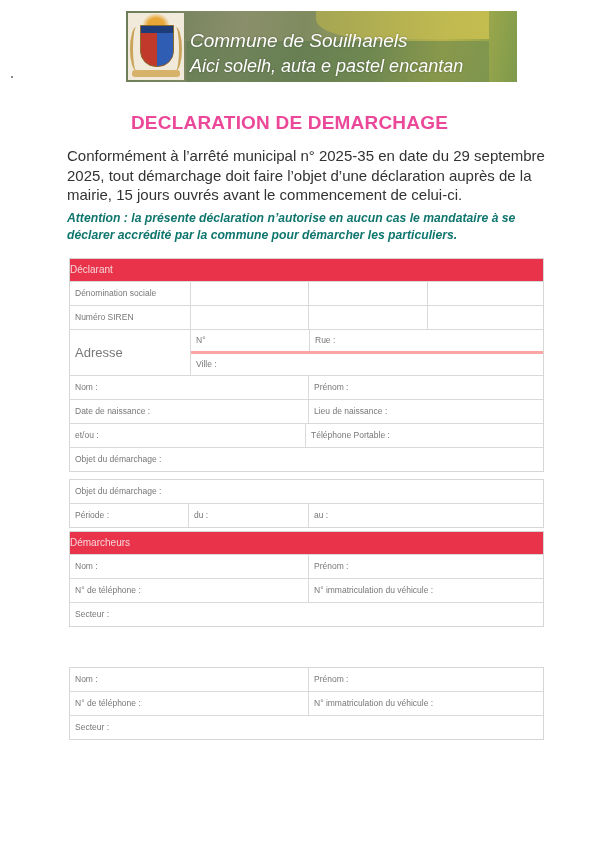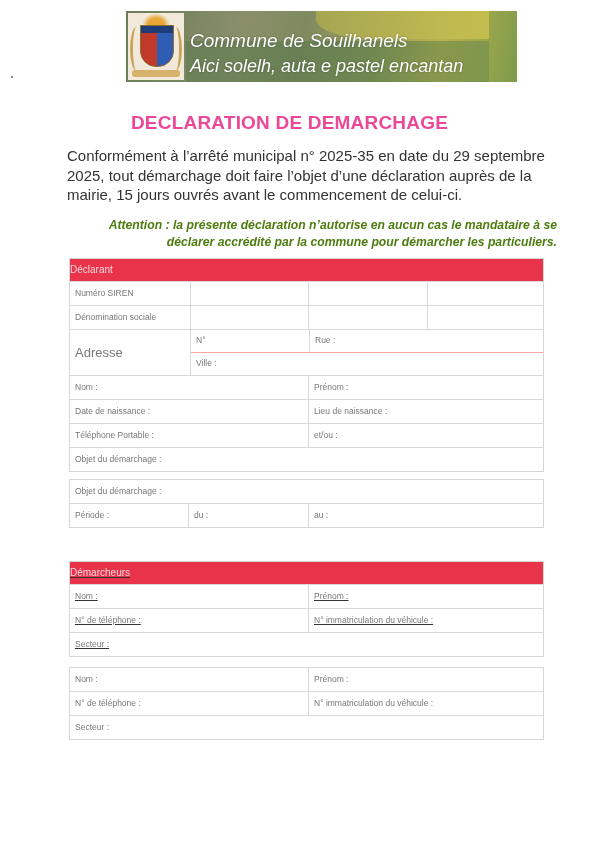--- a/index.html
+++ b/index.html
@@ -17,34 +17,34 @@
   .crest .shield .bar { position:absolute; left:0; top:0; width:32px; height:7px; background:#1d3c78; }
   .crest .sun { position:absolute; left:14px; top:0; width:28px; height:12px; background:radial-gradient(ellipse at 50% 100%, #e8a736 40%, transparent 70%); }
   .crest .wreath-l { position:absolute; left:2px; top:14px; width:10px; height:44px; border-left:3px solid #c9a45a; border-radius:50%; }
   .crest .wreath-r { position:absolute; right:2px; top:14px; width:10px; height:44px; border-right:3px solid #c9a45a; border-radius:50%; }
   .crest .ribbon { position:absolute; left:4px; bottom:3px; width:48px; height:7px; background:#d7b26a; border-radius:3px; }
   .banner .title1 { position:absolute; left:64px; top:19px; font-size:19px; color:#fff; font-style:italic; white-space:nowrap; text-shadow:0 0 2px rgba(0,0,0,.35); }
   .banner .title2 { position:absolute; left:64px; top:45px; font-size:18px; color:#fff; font-style:italic; white-space:nowrap; text-shadow:0 0 2px rgba(0,0,0,.35); }
 
   .doc-title { position:absolute; left:0; width:515px; top:112px; text-align:center; font-size:19px; font-weight:bold; color:#ec4899; letter-spacing:0.2px;margin-left:32px; }
   .intro { position:absolute; left:67px; top:146px; width:490px; font-size:15px; line-height:19.5px; color:#333; }
-  .warning { position:absolute; left:67px; top:217px; width:490px; font-size:12.2px; line-height:17px; font-style:italic; font-weight:bold; color:#4d7c0f;text-align:right; }
+  .warning { position:absolute; left:67px; top:210px; width:490px; font-size:12.2px; line-height:17px; font-style:italic; font-weight:bold; color:#0f766e; }
 
   .tbl { position:absolute; left:69px; width:475px; border:1px solid #d6d6d6; box-sizing:border-box; }
   .tbl .hdr { height:22px; background:#e8334a; color:#f7d6da; font-size:10px; line-height:22px; }
   .row { display:flex; border-top:1px solid #d9d9d9; height:23px; }
   .row:first-of-type { border-top:none; }
   .cell { font-size:8.5px; color:#777; padding-left:5px; line-height:23px; box-sizing:border-box; border-left:1px solid #d9d9d9; white-space:nowrap; overflow:hidden; }
   .cell:first-child { border-left:none; }
 
   .addr { display:flex; border-top:1px solid #d9d9d9; height:45px; }
   .addr .lbl { width:120px; font-size:13px; color:#777; padding-left:5px; line-height:45px; box-sizing:border-box; }
   .addr .right { flex:1; border-left:1px solid #d9d9d9; display:flex; flex-direction:column; }
   .addr .right .sub { display:flex; height:22px; }
-  .addr .right .sub + .sub { border-top:1px solid #fca5a5;justify-content:center; }
+  .addr .right .sub + .sub { border-top:3px solid #fca5a5;justify-content:center; }
   .addr .cell { line-height:20px; }
 </style>
 </head>
 <body>
 
 <div class="stray-dot"></div>
 
 <div class="banner">
   <div class="field1"></div>
   <div class="field2"></div>
@@ -62,27 +62,27 @@
   <div class="title2">Aici solelh, auta e pastel encantan</div>
 </div>
 
 <div class="doc-title">DECLARATION DE DEMARCHAGE</div>
 <div class="intro">Conformément à l’arrêté municipal n° 2025-35 en date du 29 septembre 2025, tout démarchage doit faire l’objet d’une déclaration auprès de la mairie, 15 jours ouvrés avant le commencement de celui-ci.</div>
 <div class="warning">Attention : la présente déclaration n’autorise en aucun cas le mandataire à se déclarer accrédité par la commune pour démarcher les particuliers.</div>
 
 <div class="tbl" style="top:258px;">
   <div class="hdr">Déclarant</div>
   <div class="row">
-    <div class="cell" style="width:120px">Numéro SIREN</div>
+    <div class="cell" style="width:120px">Dénomination sociale</div>
     <div class="cell" style="width:118px"></div>
     <div class="cell" style="width:119px"></div>
     <div class="cell" style="flex:1"></div>
   </div>
   <div class="row">
-    <div class="cell" style="width:120px">Dénomination sociale</div>
+    <div class="cell" style="width:120px">Numéro SIREN</div>
     <div class="cell" style="width:118px"></div>
     <div class="cell" style="width:119px"></div>
     <div class="cell" style="flex:1"></div>
   </div>
   <div class="addr">
     <div class="lbl">Adresse</div>
     <div class="right">
       <div class="sub">
         <div class="cell" style="width:118px;border-left:none">N°</div>
         <div class="cell" style="flex:1">Rue :</div>
@@ -94,40 +94,40 @@
   </div>
   <div class="row">
     <div class="cell" style="width:238px">Nom :</div>
     <div class="cell" style="flex:1">Prénom :</div>
   </div>
   <div class="row">
     <div class="cell" style="width:238px">Date de naissance :</div>
     <div class="cell" style="flex:1">Lieu de naissance :</div>
   </div>
   <div class="row">
+    <div class="cell" style="flex:1">et/ou :</div>
     <div class="cell" style="width:238px">Téléphone Portable :</div>
-    <div class="cell" style="flex:1">et/ou :</div>
   </div>
   <div class="row">
     <div class="cell" style="flex:1">Objet du démarchage :</div>
   </div>
 </div>
 
 <div class="tbl" style="top:479px;">
   <div class="row">
     <div class="cell" style="flex:1">Objet du démarchage :</div>
   </div>
   <div class="row">
     <div class="cell" style="width:118px">Période :</div>
     <div class="cell" style="width:120px">du :</div>
     <div class="cell" style="flex:1">au :</div>
   </div>
 </div>
 
-<div class="tbl" style="top:561px;text-decoration:underline;">
+<div class="tbl" style="top:531px;">
   <div class="hdr">Démarcheurs</div>
   <div class="row">
     <div class="cell" style="width:238px">Nom :</div>
     <div class="cell" style="flex:1">Prénom :</div>
   </div>
   <div class="row">
     <div class="cell" style="width:238px">N° de téléphone :</div>
     <div class="cell" style="flex:1">N° immatriculation du véhicule :</div>
   </div>
   <div class="row">

